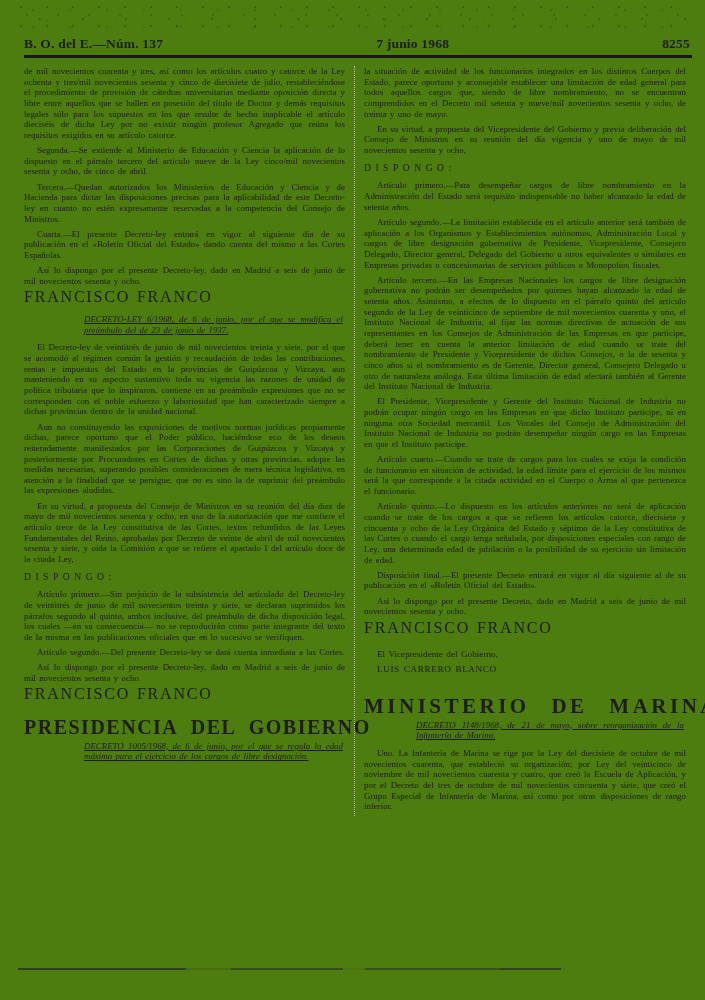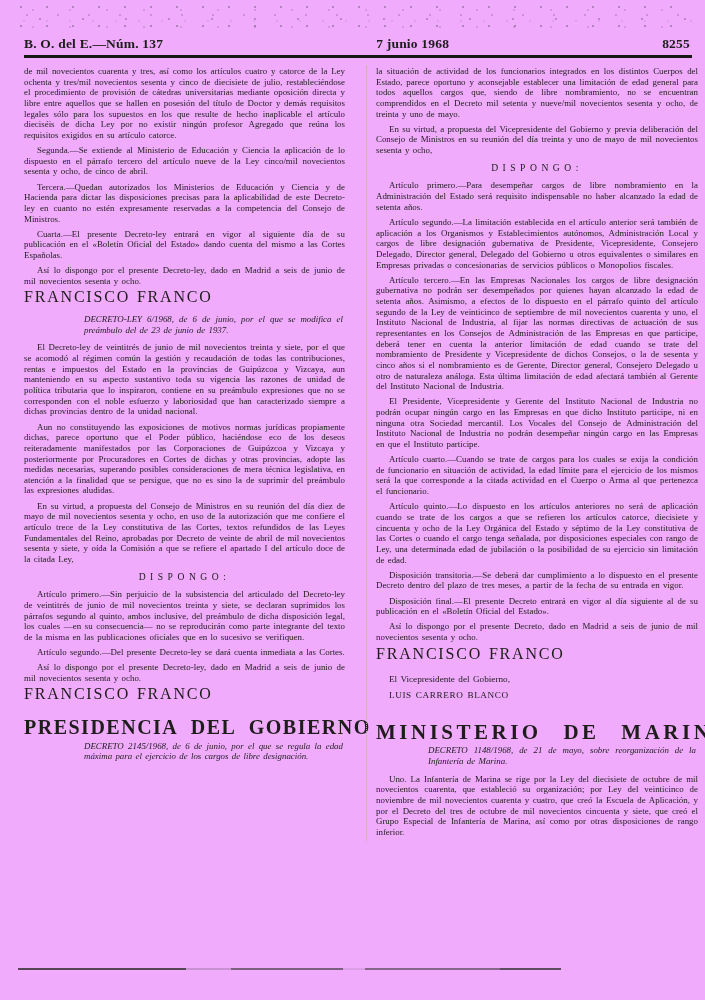--- a/index.html
+++ b/index.html
@@ -1,20 +1,20 @@
 <!DOCTYPE html>
 <html><head>
 <meta charset="utf-8">
 <style>
   html, body { margin: 0; padding: 0; }
   .page {
     position: relative;
     width: 705px;
     height: 1000px;
-    background: #f0abfc;
+    background: #4d7c0f;
     font-family: "Liberation Serif", "DejaVu Serif", serif;
     color: #1e1d1b;
     overflow: hidden;
   }
   
   .noise-band {
     position: absolute;
     top: 3px; left: 18px; right: 10px; height: 26px;
     background-image:
       radial-gradient(circle at 3px 4px,  rgba(20,20,20,.38) 0 .7px, transparent 1.1px),
@@ -33,42 +33,43 @@
   }
   .masthead-rule {
     position: absolute;
     top: 55px; left: 24px; right: 13px; height: 3px;
     background: #181715;
     box-shadow: 0 4px 0 -3px rgba(24,23,21,.35);
   }
   .columns {
     position: absolute;
     top: 66px; left: 24px; width: 662px;
-    display: flex; align-items: flex-start; gap: 12px;
+    display: flex; align-items: flex-start;
   }
   .col { font-size: 8.9px; line-height: 10.65px; text-align: justify; word-spacing: 1.1px; }
   .col-left  { width: 321px; padding-right: 9px; }
   .col-right { width: 322px; padding-left: 9px; border-left: 1px dotted #b8b2a8; }
   .col p { margin: 0 0 4.5px 0; text-indent: 13px; }
   .col p.cont { text-indent: 0; }
   .dispongo {
-    text-align: center; text-indent: 0 !important;
+    text-indent: 0 !important;
     letter-spacing: 4.5px; font-size: 9.6px;
     margin: 7px 0 7px 0 !important;
   }
   .signature {
     text-align: left; padding-right: 30px;
     letter-spacing: 1.8px; font-size: 16px;
     margin: 6px 0 11px 0; text-indent: 0; font-family: Liberation Serif, serif;
   }
   .decree-head {
     font-style: italic;
     margin: 8px 2px 7px 60px !important;
     text-indent: 0 !important;
     text-align: justify;
+    text-decoration: underline;
   }
   .section-title {
     font-weight: 700;
     margin: 22px 0 6px 0;
     white-space: nowrap;
     text-align: justify;
   }
   .title-presidencia { font-size: 20px; letter-spacing: 1.5px; word-spacing: 7px; }
   .title-marina      { font-size: 21px; letter-spacing: 3.5px; word-spacing: 13px; margin-top: 26px; }
   .vp-block { font-size: 9.2px; margin-top: 15px; line-height: 11px; }
@@ -114,34 +115,33 @@
       <p class="decree-head">DECRETO-LEY 6/1968, de 6 de junio, por el que se modifica el preámbulo del de 23 de junio de 1937.</p>
       <p>El Decreto-ley de veintitrés de junio de mil novecientos treinta y siete, por el que se acomodó al régimen común la gestión y recaudación de todas las contribuciones, rentas e impuestos del Estado en la provincias de Guipúzcoa y Vizcaya, aun manteniendo en su aspecto sustantivo toda su vigencia las razones de unidad de política tributaria que lo inspiraron, contiene en su preámbulo expresiones que no se corresponden con el noble esfuerzo y laboriosidad que han caracterizado siempre a dichas provincias dentro de la unidad nacional.</p>
       <p>Aun no constituyendo las exposiciones de motivos normas jurídicas propiamente dichas, parece oportuno que el Poder público, haciéndose eco de los deseos reiteradamente manifestados por las Corporaciones de Guipúzcoa y Vizcaya y posteriormente por Procuradores en Cortes de dichas y otras provincias, adopte las medidas necesarias, superando posibles consideraciones de mera técnica legislativa, en atención a la finalidad que se persigue, que no es sino la de suprimir del preámbulo las expresiones aludidas.</p>
       <p>En su virtud, a propuesta del Consejo de Ministros en su reunión del día diez de mayo de mil novecientos sesenta y ocho, en uso de la autorización que me confiere el artículo trece de la Ley constitutiva de las Cortes, textos refundidos de las Leyes Fundamentales del Reino, aprobadas por Decreto de veinte de abril de mil novecientos sesenta y siete, y oída la Comisión a que se refiere el apartado I del artículo doce de la citada Ley,</p>
       <p class="dispongo">DISPONGO:</p>
       <p>Artículo primero.—Sin perjuicio de la subsistencia del articulado del Decreto-ley de veintitrés de junio de mil novecientos treinta y siete, se declaran suprimidos los párrafos segundo al quinto, ambos inclusive, del preámbulo de dicha disposición legal, los cuales —en su consecuencia— no se reproducirán como parte integrante del texto de la misma en las publicaciones oficiales que en lo sucesivo se verifiquen.</p>
       <p>Artículo segundo.—Del presente Decreto-ley se dará cuenta inmediata a las Cortes.</p>
       <p>Así lo dispongo por el presente Decreto-ley, dado en Madrid a seis de junio de mil novecientos sesenta y ocho.</p>
       <div class="signature">FRANCISCO FRANCO</div>
       <div class="section-title title-presidencia">PRESIDENCIA DEL GOBIERNO</div>
-      <p class="decree-head">DECRETO 2145/1968, de 6 de junio, por el que se regula la edad máxima para el ejercicio de los cargos de libre designación.</p>
+      <p class="decree-head">DECRETO 1005/1968, de 6 de junio, por el que se regula la edad máxima para el ejercicio de los cargos de libre designación.</p>
     </div>
 
     <div class="col col-right">
       <p class="cont">la situación de actividad de los funcionarios integrados en los distintos Cuerpos del Estado, parece oportuno y aconsejable establecer una limitación de edad general para todos aquellos cargos que, siendo de libre nombramiento, no se encuentran comprendidos en el Decreto mil setenta y nueve/mil novecientos sesenta y ocho, de treinta y uno de mayo.</p>
-      <p>En su virtud, a propuesta del Vicepresidente del Gobierno y previa deliberación del Consejo de Ministros en su reunión del día treinta y uno de mayo de mil novecientos sesenta y ocho,</p>
+      <p>En su virtud, a propuesta del Vicepresidente del Gobierno y previa deliberación del Consejo de Ministros en su reunión del día vigencia y uno de mayo de mil novecientos sesenta y ocho,</p>
       <p class="dispongo">DISPONGO:</p>
       <p>Artículo primero.—Para desempeñar cargos de libre nombramiento en la Administración del Estado será requisito indispensable no haber alcanzado la edad de setenta años.</p>
       <p>Artículo segundo.—La limitación establecida en el artículo anterior será también de aplicación a los Organismos y Establecimientos autónomos, Administración Local y cargos de libre designación gubernativa de Presidente, Vicepresidente, Consejero Delegado, Director general, Delegado del Gobierno u otros equivalentes o similares en Empresas privadas o concesionarias de servicios públicos o Monopolios fiscales.</p>
       <p>Artículo tercero.—En las Empresas Nacionales los cargos de libre designación gubernativa no podrán ser desempeñados por quienes hayan alcanzado la edad de setenta años. Asimismo, a efectos de lo dispuesto en el párrafo quinto del artículo segundo de la Ley de veinticinco de septiembre de mil novecientos cuarenta y uno, el Instituto Nacional de Industria, al fijar las normas directivas de actuación de sus representantes en los Consejos de Administración de las Empresas en que participe, deberá tener en cuenta la anterior limitación de edad cuando se trate del nombramiento de Presidente y Vicepresidente de dichos Consejos, o la de sesenta y cinco años si el nombramiento es de Gerente, Director general, Consejero Delegado u otro de naturaleza análoga. Esta última limitación de edad afectará también al Gerente del Instituto Nacional de Industria.</p>
       <p>El Presidente, Vicepresidente y Gerente del Instituto Nacional de Industria no podrán ocupar ningún cargo en las Empresas en que dicho Instituto participe, ni en ninguna otra Sociedad mercantil. Los Vocales del Consejo de Administración del Instituto Nacional de Industria no podrán desempeñar ningún cargo en las Empresas en que el Instituto participe.</p>
       <p>Artículo cuarto.—Cuando se trate de cargos para los cuales se exija la condición de funcionario en situación de actividad, la edad límite para el ejercicio de los mismos será la que corresponde a la citada actividad en el Cuerpo o Arma al que pertenezca el funcionario.</p>
       <p>Artículo quinto.—Lo dispuesto en los artículos anteriores no será de aplicación cuando se trate de los cargos a que se refieren los artículos catorce, diecisiete y cincuenta y ocho de la Ley Orgánica del Estado y séptimo de la Ley constitutiva de las Cortes o cuando el cargo tenga señalada, por disposiciones especiales con rango de Ley, una determinada edad de jubilación o la posibilidad de su ejercicio sin limitación de edad.</p>
-      <p>Disposición transitoria.—Se deberá dar cumplimiento a lo dispuesto en el presente Decreto dentro del plazo de tres meses, a partir de la fecha de su entrada en vigor.</p>
       <p>Disposición final.—El presente Decreto entrará en vigor al día siguiente al de su publicación en el «Boletín Oficial del Estado».</p>
       <p>Así lo dispongo por el presente Decreto, dado en Madrid a seis de junio de mil novecientos sesenta y ocho.</p>
       <div class="signature" style="margin-bottom:2px;">FRANCISCO FRANCO</div>
       <div class="vp-block">
         <p class="vp-line1">El Vicepresidente del Gobierno,</p>
         <p class="vp-line2">LUIS CARRERO BLANCO</p>
       </div>
       <div class="section-title title-marina">MINISTERIO DE MARINA</div>
       <p class="decree-head" style="margin-left:52px !important;">DECRETO 1148/1968, de 21 de mayo, sobre reorganización de la Infantería de Marina.</p>
       <p>Uno. La Infantería de Marina se rige por la Ley del diecisiete de octubre de mil novecientos cuarenta, que estableció su organización; por Ley del veinticinco de noviembre de mil novecientos cuarenta y cuatro, que creó la Escuela de Aplicación, y por el Decreto del tres de octubre de mil novecientos cincuenta y siete, que creó el Grupo Especial de Infantería de Marina, así como por otras disposiciones de rango inferior.</p>

